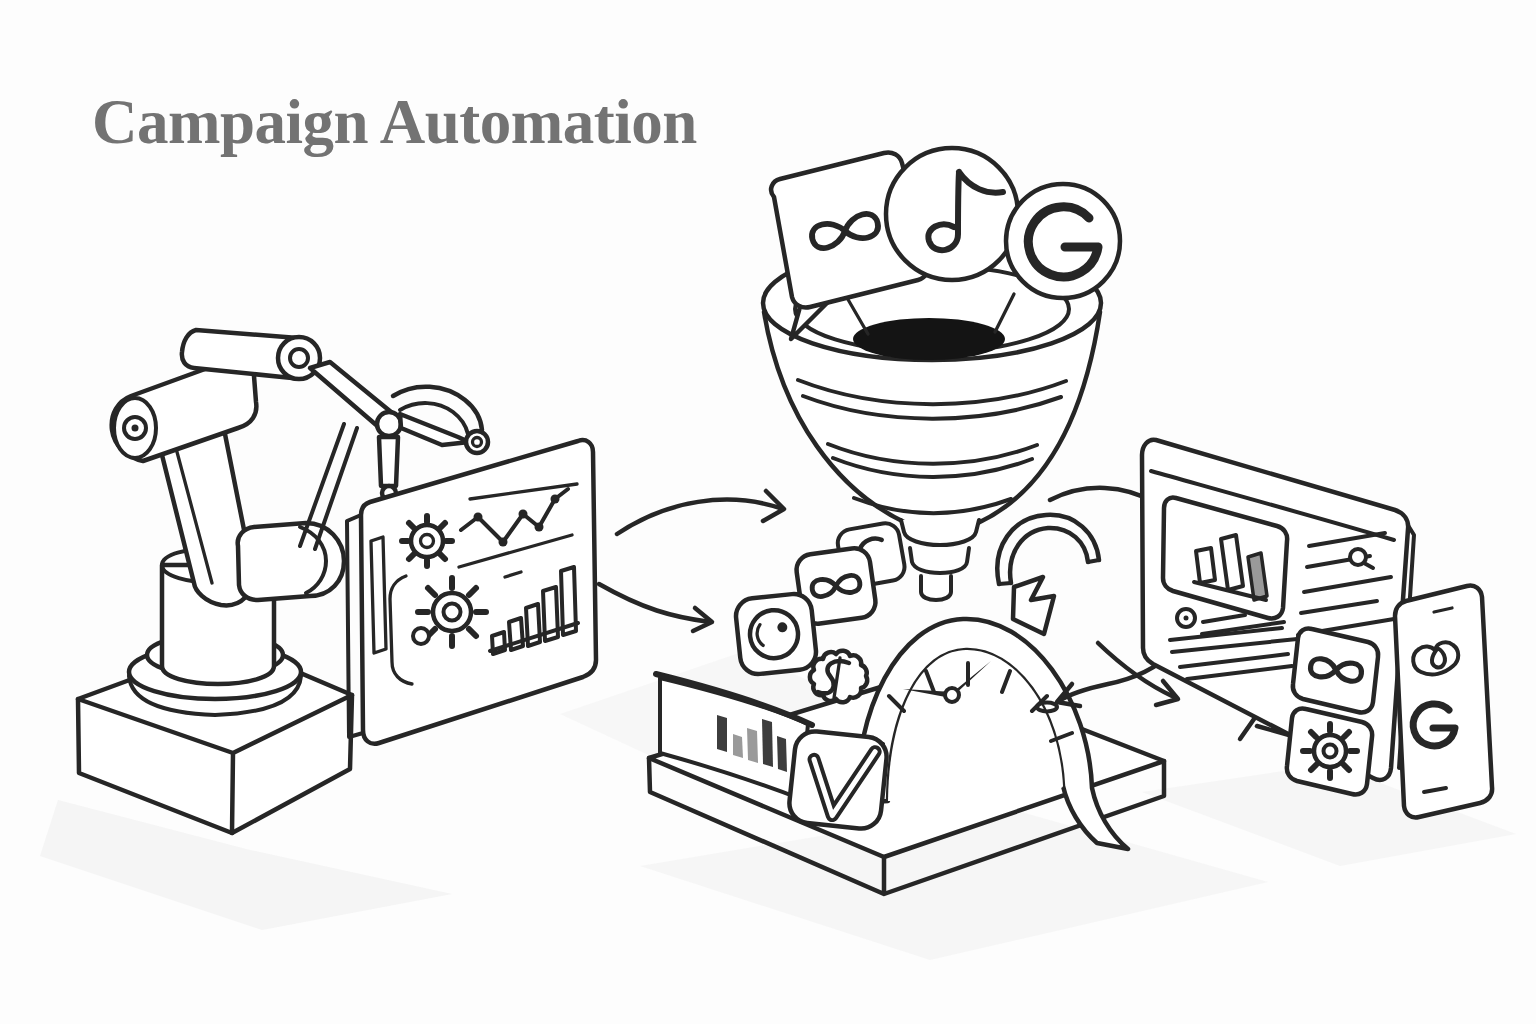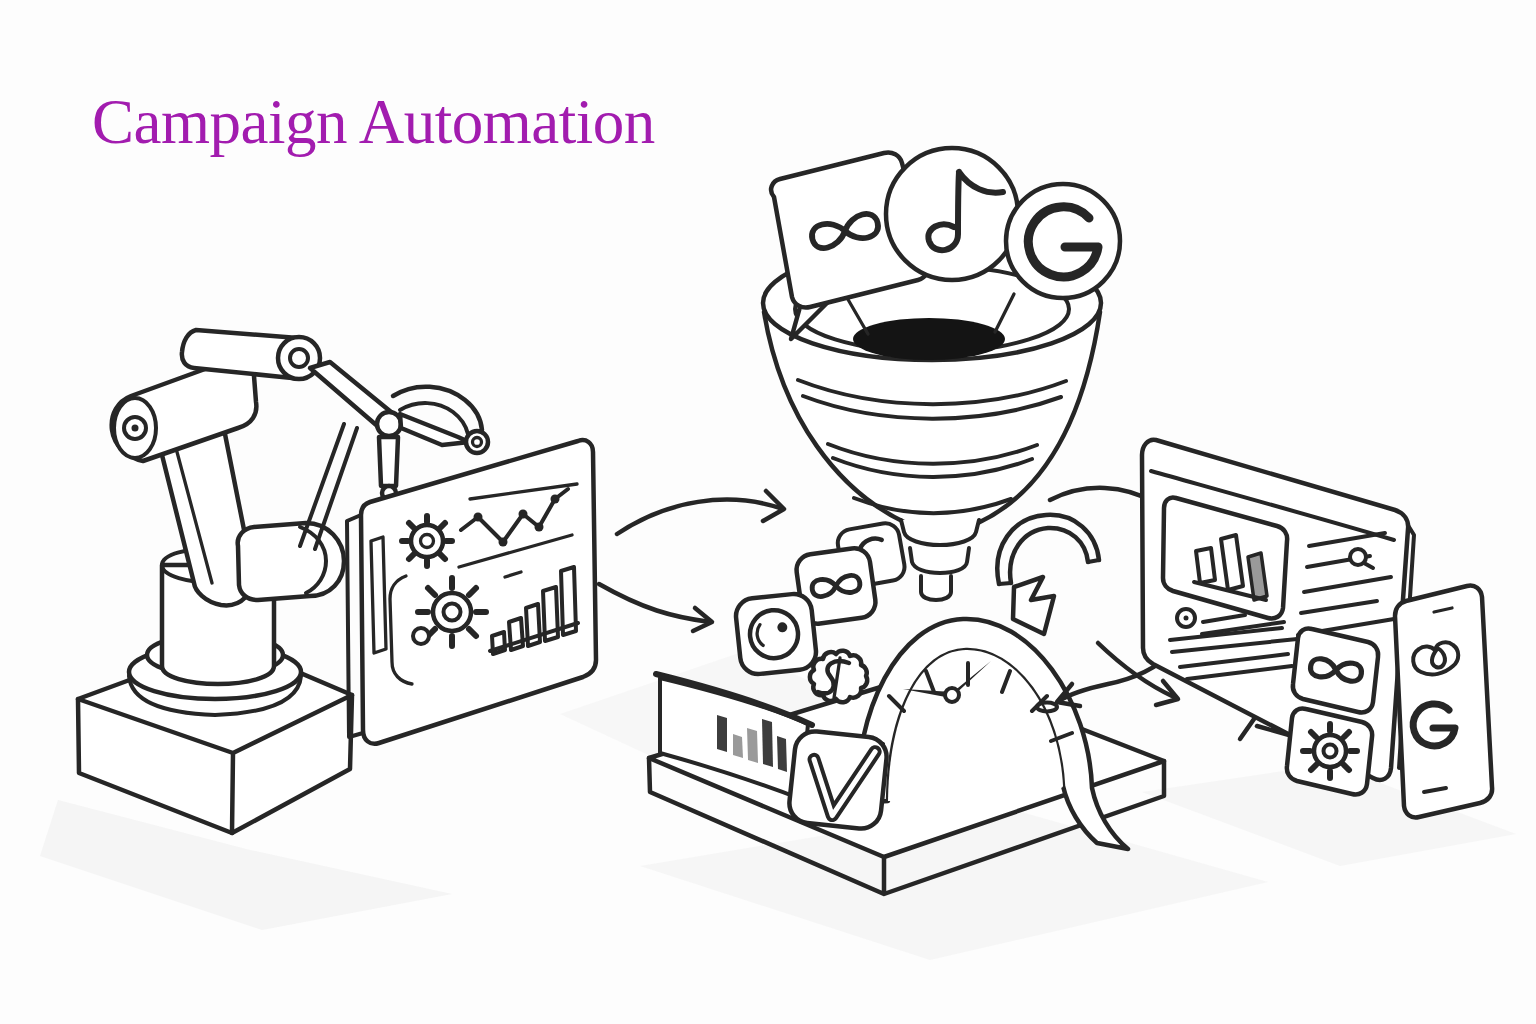--- a/index.html
+++ b/index.html
@@ -1,20 +1,20 @@
 <!DOCTYPE html>
 <html><head>
 <meta charset="utf-8">
 <style>
   html,body{margin:0;padding:0;background:#fdfdfd;}
   .stage{position:relative;width:1536px;height:1024px;overflow:hidden;
          background:#fdfdfd;font-family:"Liberation Serif", serif;}
   .stage svg{position:absolute;left:0;top:0;}
   .title{position:absolute;left:92px;top:86px;margin:0;font-size:63px;
-         font-weight:400;color:#a21caf;letter-spacing:-0.5px;
+         font-weight:700;color:#737373;letter-spacing:-0.5px;
          font-family:"Liberation Serif","DejaVu Serif",serif;}
   
   .s{fill:none;stroke:#262626;stroke-width:4.5;stroke-linecap:round;stroke-linejoin:round;}
   .s3{fill:none;stroke:#262626;stroke-width:3.3;stroke-linecap:round;stroke-linejoin:round;}
   .s4{fill:none;stroke:#262626;stroke-width:4;stroke-linecap:round;stroke-linejoin:round;}
   .s6{fill:none;stroke:#262626;stroke-width:6;stroke-linecap:round;stroke-linejoin:round;}
   .w{fill:#ffffff;stroke:#262626;stroke-width:4.5;stroke-linecap:round;stroke-linejoin:round;}
   .w4{fill:#ffffff;stroke:#262626;stroke-width:4;stroke-linecap:round;stroke-linejoin:round;}
   .ink{fill:#262626;stroke:none;}
   .pale{fill:#f2f2f2;stroke:none;}

